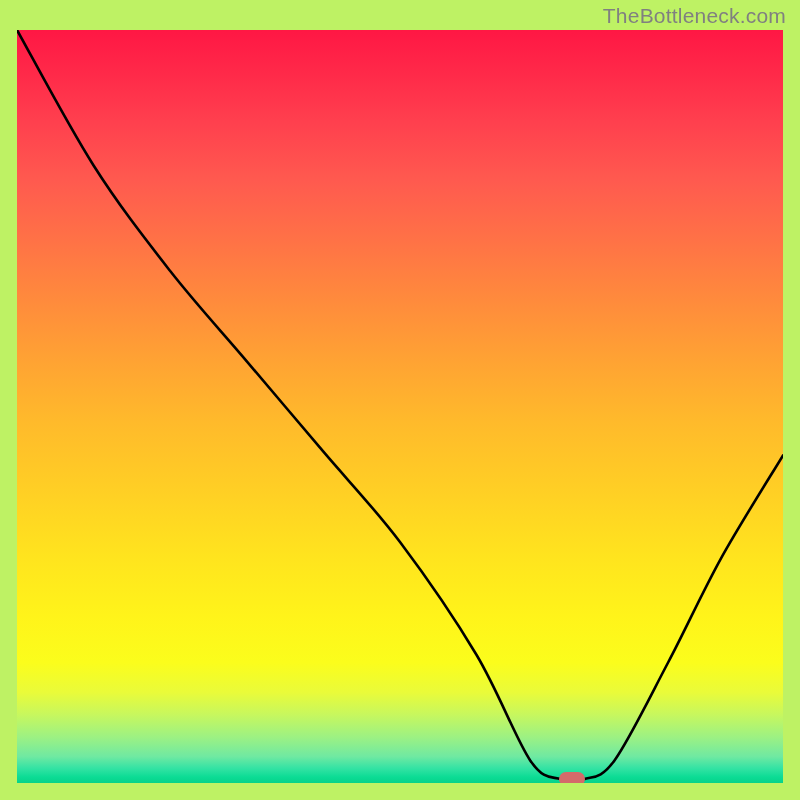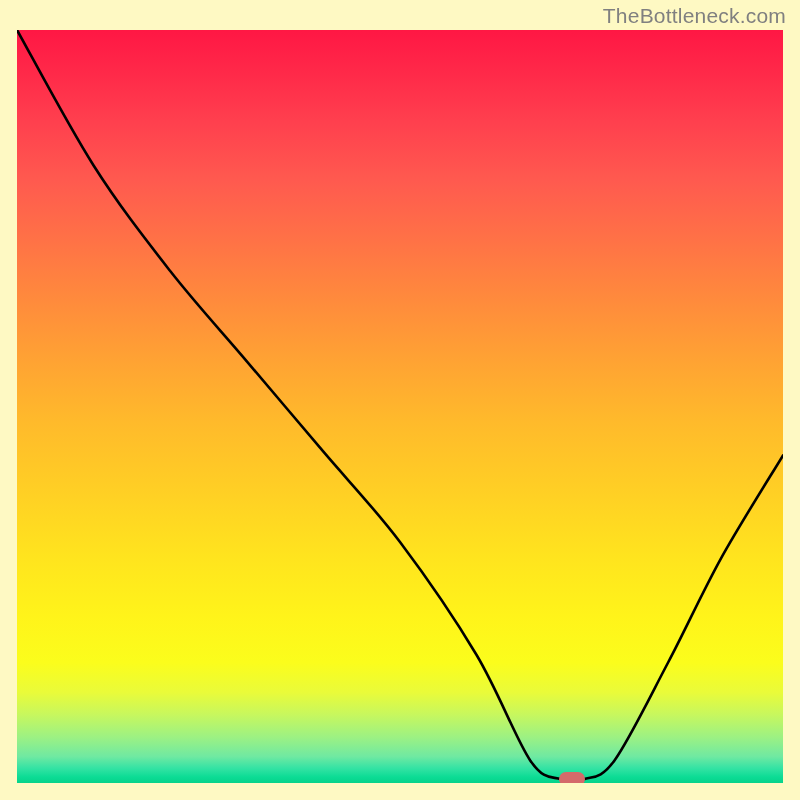--- a/index.html
+++ b/index.html
@@ -8,21 +8,21 @@
     width: 800px;
     height: 800px;
     background: #000;
     overflow: hidden;
     font-family: Arial, Helvetica, sans-serif;
   }
   .frame {
     position: relative;
     width: 800px;
     height: 800px;
-    background: #fef9c3;
+    background: #bef264;
   }
   .watermark {
     position: absolute;
     top: 4px;
     right: 14px;
     color: #808080;
     font-size: 21px;
     letter-spacing: 0.2px;
     font-weight: 400;
   }

